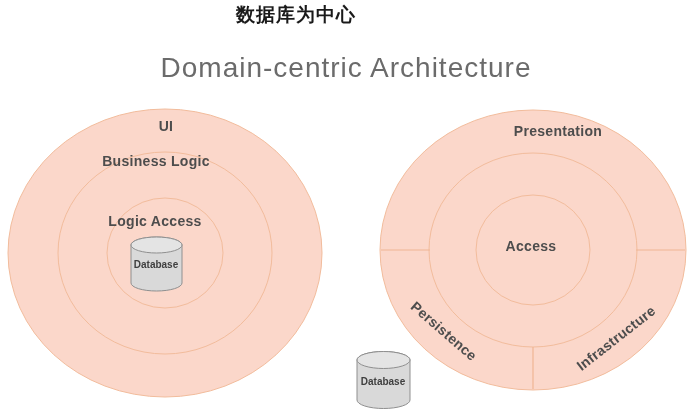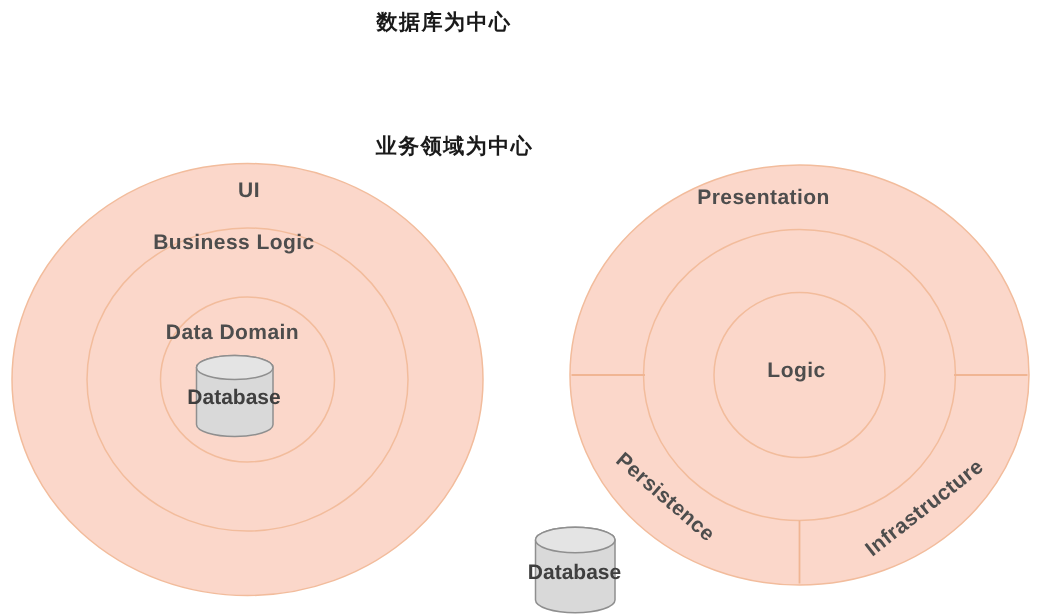--- a/index.html
+++ b/index.html
@@ -36,31 +36,31 @@
     white-space: nowrap;
     color: #4D4D4D;
     font-weight: bold;
     font-size: 14px;
     letter-spacing: 0.3px;
   }
   .lbl.rot-cw  { transform: translate(-50%, -50%) rotate(41deg); }
   .lbl.rot-ccw { transform: translate(-50%, -50%) rotate(-38deg); }
 
   .db-label {
-    font-size: 14px;
+    font-size: 10px;
     letter-spacing: 0;
     color: #3F3F3F;
   }
 
   .zh {
     position: absolute;
     transform: translate(-50%, -50%);
     white-space: nowrap;
     color: #1A1A1A;
-    font-size: 14px;
+    font-size: 19px;
     font-weight: 600;
     letter-spacing: 1px;
   }
   .big-title {
     position: absolute;
     transform: translate(-50%, -50%);
     white-space: nowrap;
     color: #6B6B6B;
     font-size: 28px;
     font-weight: 400;
@@ -94,26 +94,26 @@
       <line class="divider" x1="533" y1="347" x2="533" y2="389"></line>
     </g>
 
     <g>
       <path class="cyl-body" d="M357,360 L357,400 A26.5,8.5 0 0 0 410,400 L410,360 A26.5,8.5 0 0 0 357,360 Z"></path>
       <ellipse class="cyl-top" cx="383.5" cy="360" rx="26.5" ry="8.5"></ellipse>
     </g>
   </svg>
 
   <div class="zh" style="left:296px; top:15px;">数据库为中心</div>
-  <div class="zh" style="left:303px; top:98px;">业务领域为中心</div>
+  <div class="big-title" style="left:346px; top:68px;">Domain-centric Architecture</div>
 
   <div class="lbl" style="left:154px; top:126px;padding-left:24px;">UI</div>
   <div class="lbl" style="left:156px; top:161px;">Business Logic</div>
-  <div class="lbl" style="left:155px; top:221px;">Data Domain</div>
+  <div class="lbl" style="left:155px; top:221px;">Logic Access</div>
   <div class="lbl db-label" style="left:156px; top:264px;">Database</div>
 
-  <div class="lbl" style="left:509px; top:131px;text-align:center;">Presentation</div>
-  <div class="lbl" style="left:531px; top:246px;">Logic</div>
+  <div class="lbl" style="left:558px; top:131px;text-align:center;">Presentation</div>
+  <div class="lbl" style="left:531px; top:246px;">Access</div>
   <div class="lbl rot-cw" style="left:444px; top:331px;">Persistence</div>
   <div class="lbl rot-ccw" style="left:616px; top:338px;">Infrastructure</div>
   <div class="lbl db-label" style="left:383px; top:381px;">Database</div>
 
 </div>
 
 </body></html>

